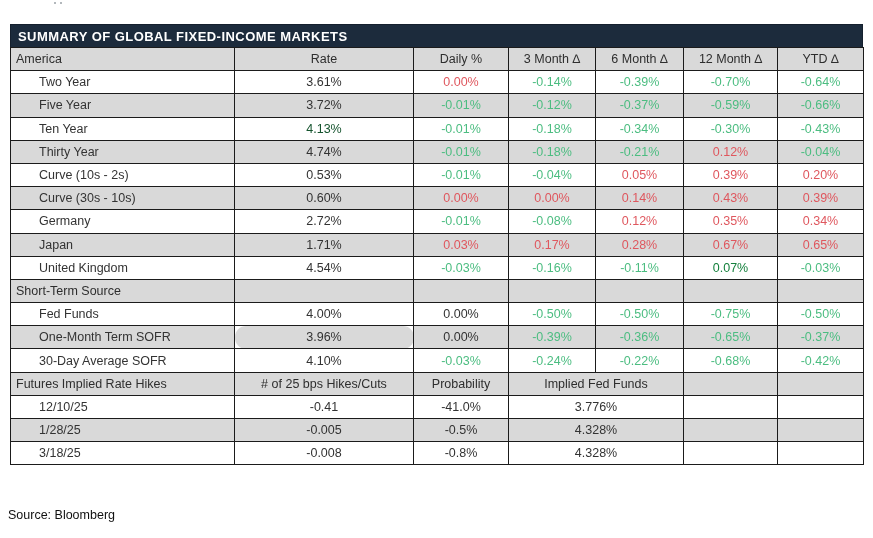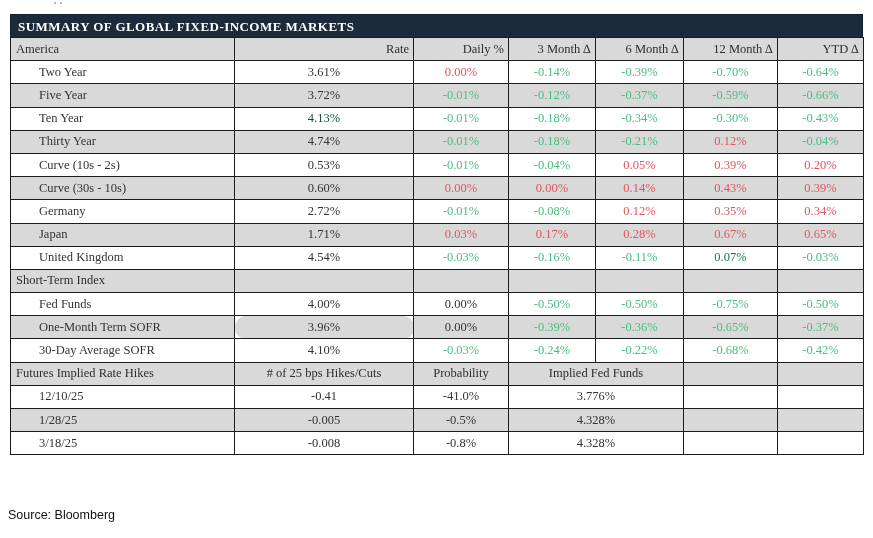--- a/index.html
+++ b/index.html
@@ -3,39 +3,39 @@
 <meta charset="utf-8">
 <style>
   html,body{margin:0;padding:0;}
   body{
     width:873px;height:538px;background:#ffffff;position:relative;
     font-family:"Liberation Sans", sans-serif;
     -webkit-font-smoothing:antialiased;
   }
   .stray{position:absolute;left:54px;top:2px;width:14px;height:3px;}
   .stray i{display:inline-block;width:2px;height:2px;background:#9aa0a6;border-radius:50%;margin-right:4px;vertical-align:top;}
-  .wrap{position:absolute;left:10px;top:14px;width:853px;font-family:Liberation Serif, serif;}
+  .wrap{position:absolute;left:10px;top:24px;width:853px;}
   .titlebar{
     background:var(--navy,#1c2b3c);color:#ffffff;
     font-weight:bold;font-size:13px;letter-spacing:.45px;
     height:23px;line-height:23px;padding:0 7px;
     border:1.5px solid #15202e;border-bottom:none;
     box-sizing:border-box;white-space:nowrap;overflow:hidden;
   }
   table{
     border-collapse:collapse;table-layout:fixed;width:853px;
     font-size:12.5px;color:#333;
   }
   td,th{
     border:1.5px solid #1b1b1b;
     height:22.2px;padding:0 4px;box-sizing:content-box;
     white-space:nowrap;overflow:hidden;
     font-weight:normal;
   }
-  thead th{background:var(--gray,#d9d9d9);text-align:right;color:#2e2e2e;}
+  thead th{background:var(--gray,#d9d9d9);text-align:center;color:#2e2e2e;}
   thead th.lbl{text-align:left;padding-left:5px;}
   tr.w td{background:#ffffff;}
   tr.g td{background:var(--gray,#d9d9d9);}
   tr.section td, tr.fhead td{background:var(--gray,#d9d9d9);color:#2e2e2e;}
   td.lbl{text-align:left;padding-left:5px;}
   td.ind{padding-left:28px;}
   td.num{text-align:center;}
   .source{
     position:absolute;left:8px;top:508px;
     font-size:12.5px;color:#111;
@@ -145,21 +145,21 @@
         <tr class="w">
           <td class="lbl ind">United Kingdom</td>
           <td class="num" style="color: rgb(51, 51, 51);">4.54%</td>
           <td class="num" style="color: rgb(76, 189, 129);">-0.03%</td>
           <td class="num" style="color: rgb(76, 189, 129); text-align: center;">-0.16%</td>
           <td class="num" style="color: rgb(76, 189, 129);">-0.11%</td>
           <td class="num" style="color: #15803d; text-align: center;">0.07%</td>
           <td class="num" style="color: rgb(76, 189, 129);">-0.03%</td>
         </tr>
         <tr class="section">
-          <td class="lbl">Short-Term Index</td>
+          <td class="lbl">Short-Term Source</td>
           <td></td>
           <td></td>
           <td></td>
           <td></td>
           <td></td>
           <td></td>
         </tr>
         <tr class="w">
           <td class="lbl ind">Fed Funds</td>
           <td class="num" style="color: rgb(51, 51, 51);">4.00%</td>

